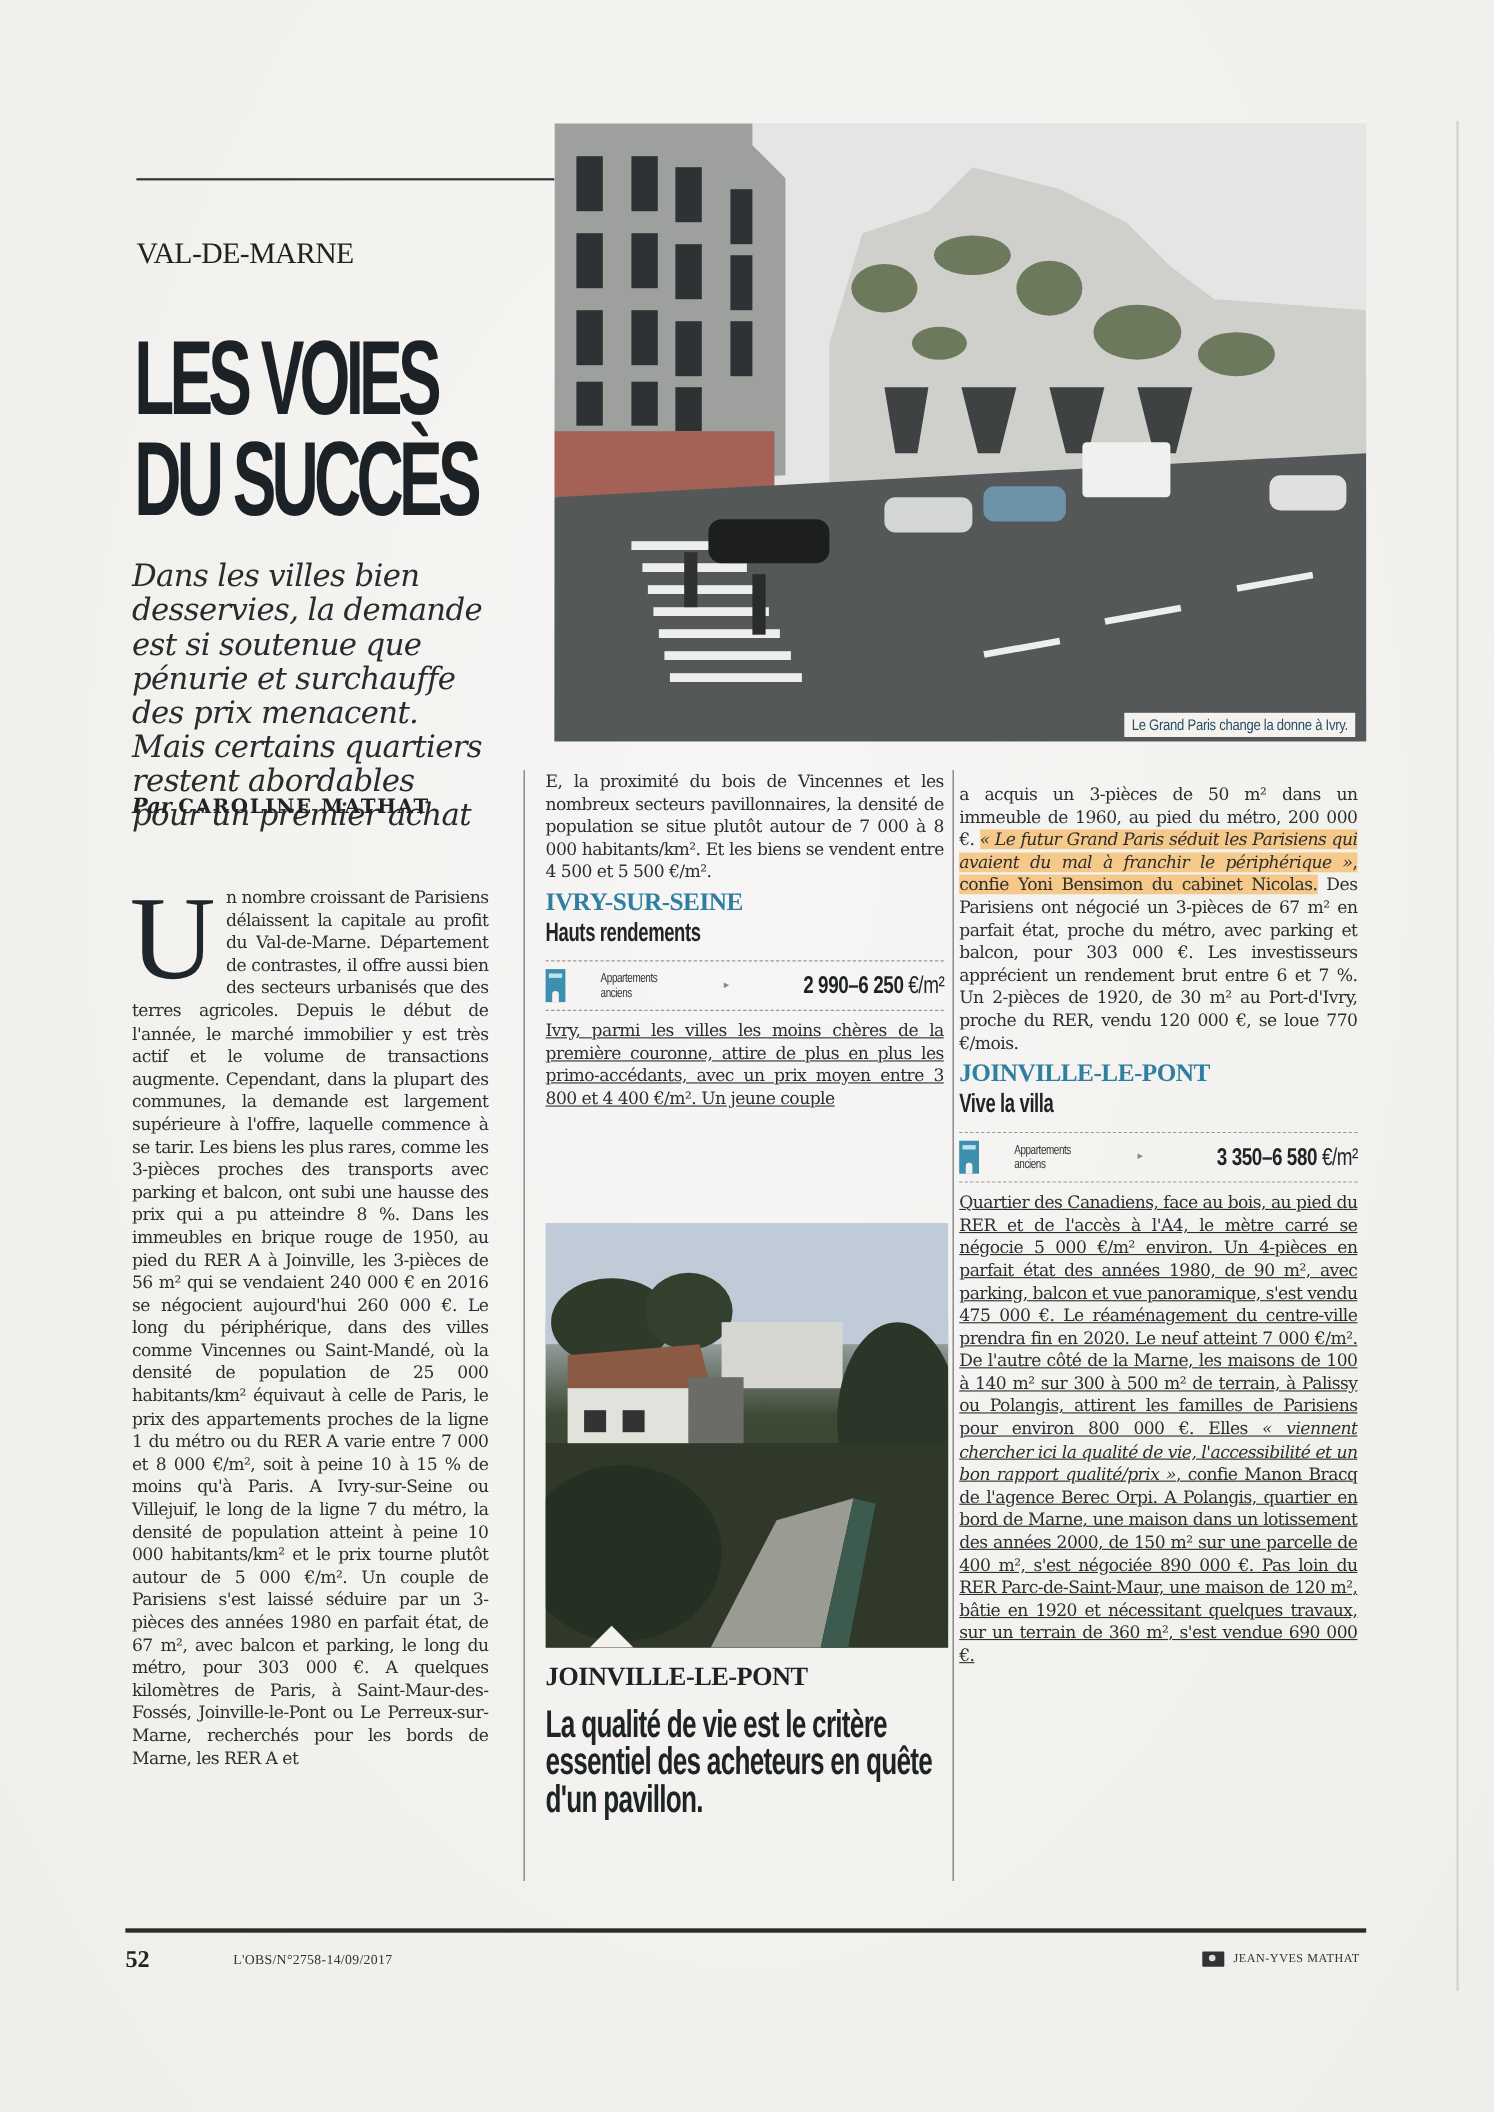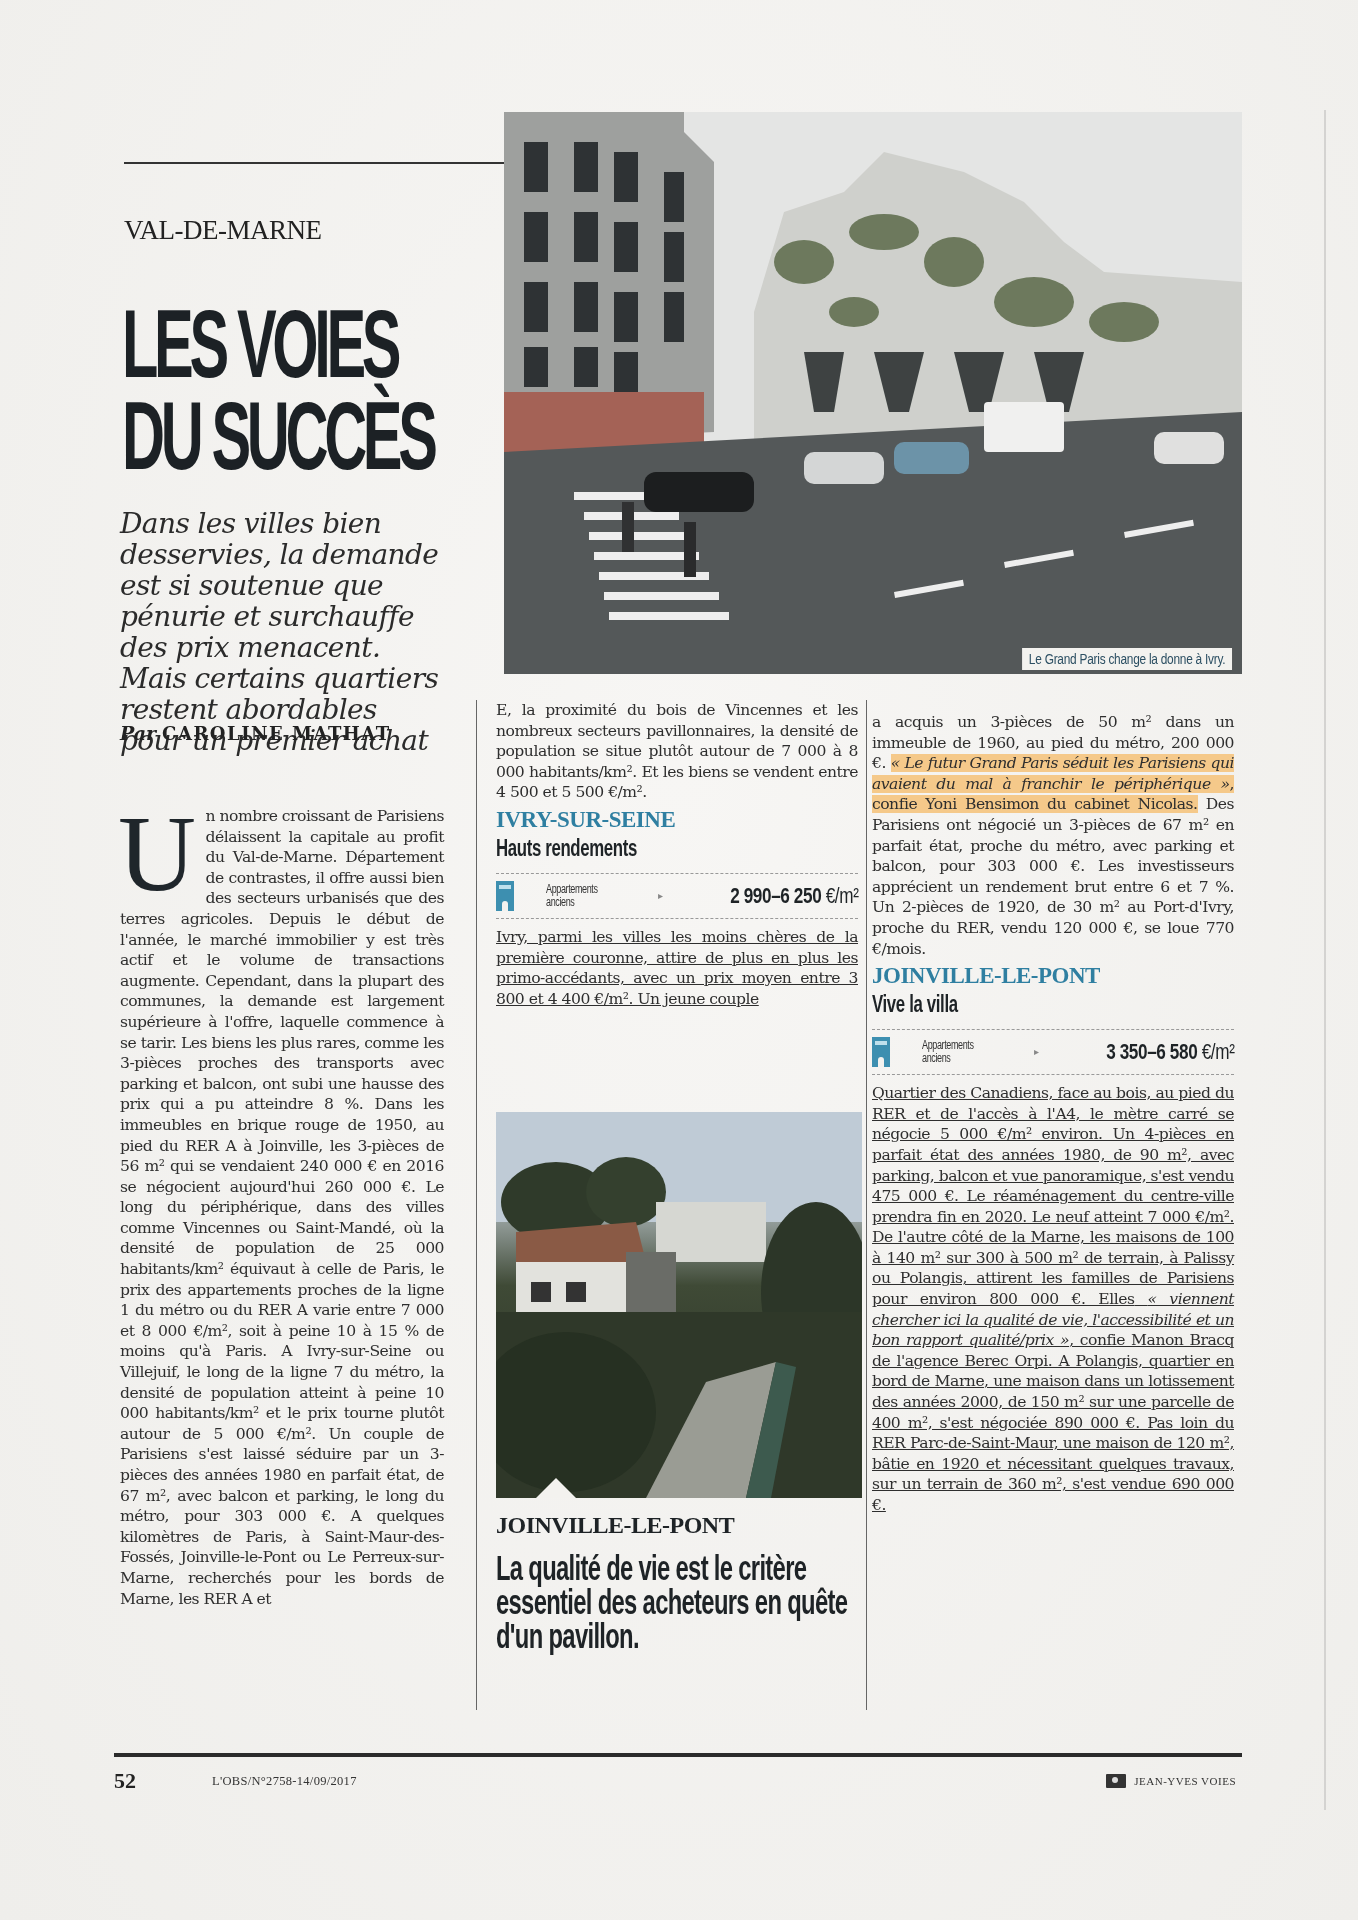--- a/index.html
+++ b/index.html
@@ -293,16 +293,16 @@
       <span class="it">« viennent chercher ici la qualité de vie, l'accessibilité et un bon rapport qualité/prix »</span><span>, confie Manon Bracq de l'agence Berec Orpi. A Polangis, quartier en bord de Marne, une maison dans un lotissement des années 2000, de 150 m² sur une parcelle de 400 m², s'est négociée 890 000 €. Pas loin du RER Parc-de-Saint-Maur, une maison de 120 m², bâtie en 1920 et nécessitant quelques travaux, sur un terrain de 360 m², s'est vendue 690 000 €.</span>
     </p>
   </div>
 
   <div class="bottom-rule"></div>
   <div class="footer">
     <span class="folio">52</span>
     <span class="issue">L'OBS/N°2758-14/09/2017</span>
     <span class="credit">
       <span class="cam"></span>
-      <span>JEAN-YVES VOIES</span>
+      <span>JEAN-YVES MATHAT</span>
     </span>
   </div>
 </div>
 
 </body></html>

